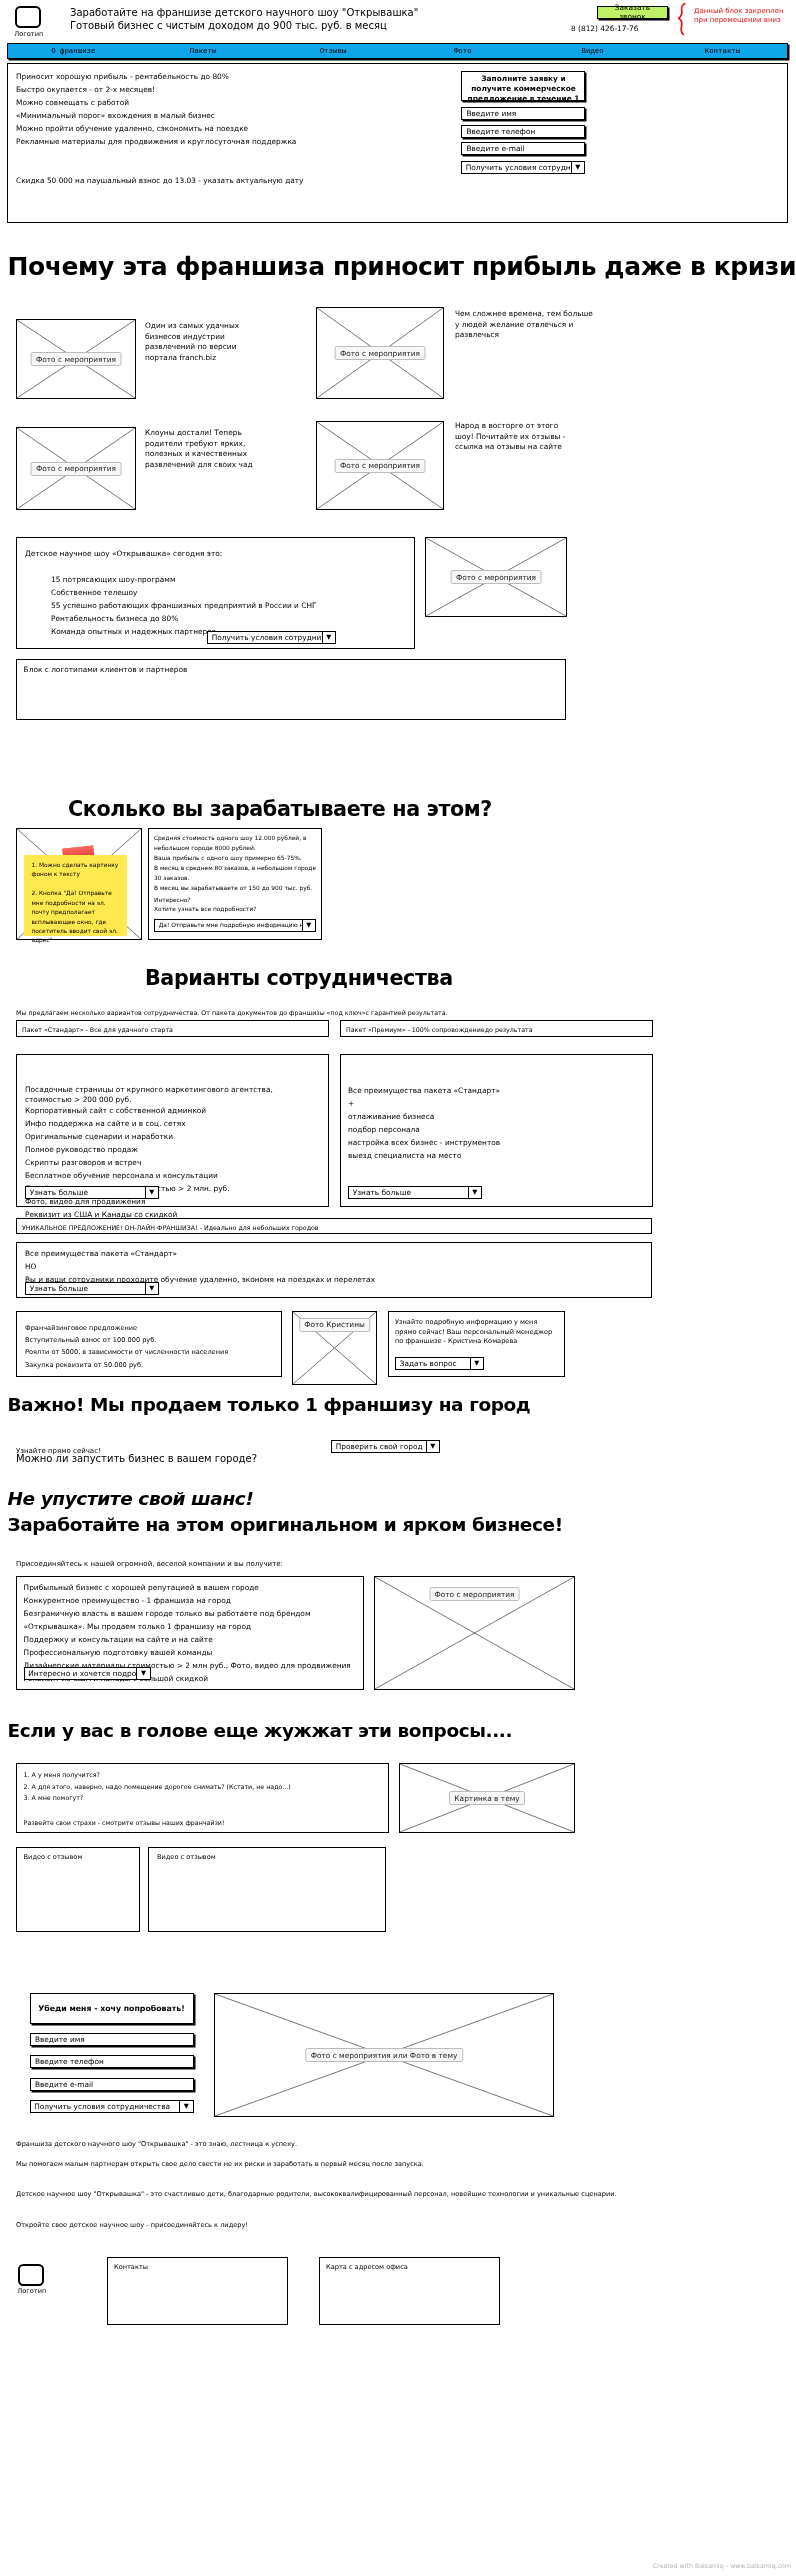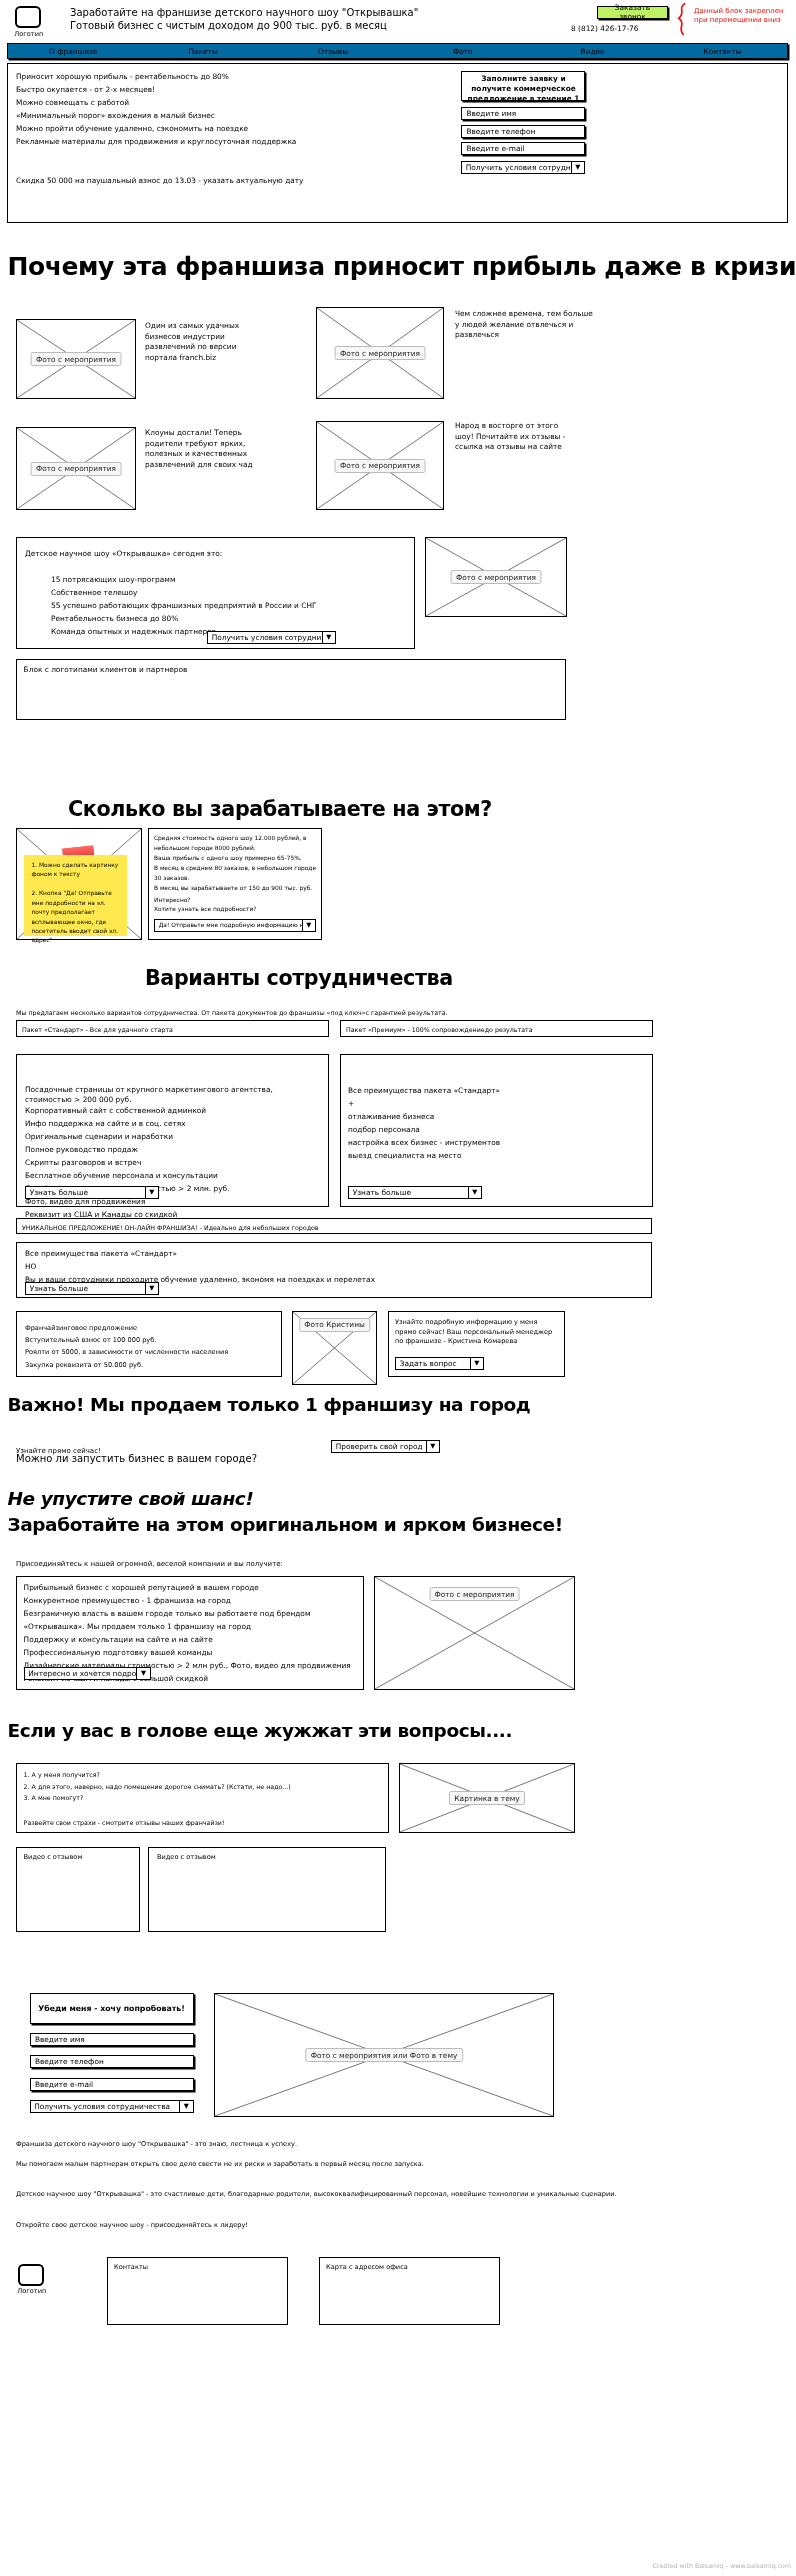--- a/index.html
+++ b/index.html
@@ -105,24 +105,25 @@
     width: 13.3px; height: 100%;
     border-left: 1.5px solid #000;
     display: flex; align-items: center; justify-content: center;
     font-size: 6.6px;
   }
 
   
   .navbar {
     position: absolute;
     border: 1.5px solid #000;
-    background: #0369a1;
+    background: #0ea5e9;
     box-shadow: 1.5px 1.5px 0 #000;
     display: flex;
     align-items: center;
+    font-family: Liberation Mono, monospace;
   }
   .navbar .nav-item {
     flex: 1;
     text-align: center;
     font-size: 7.4px;
     color: #000;
     cursor: pointer;
   }
 
   

